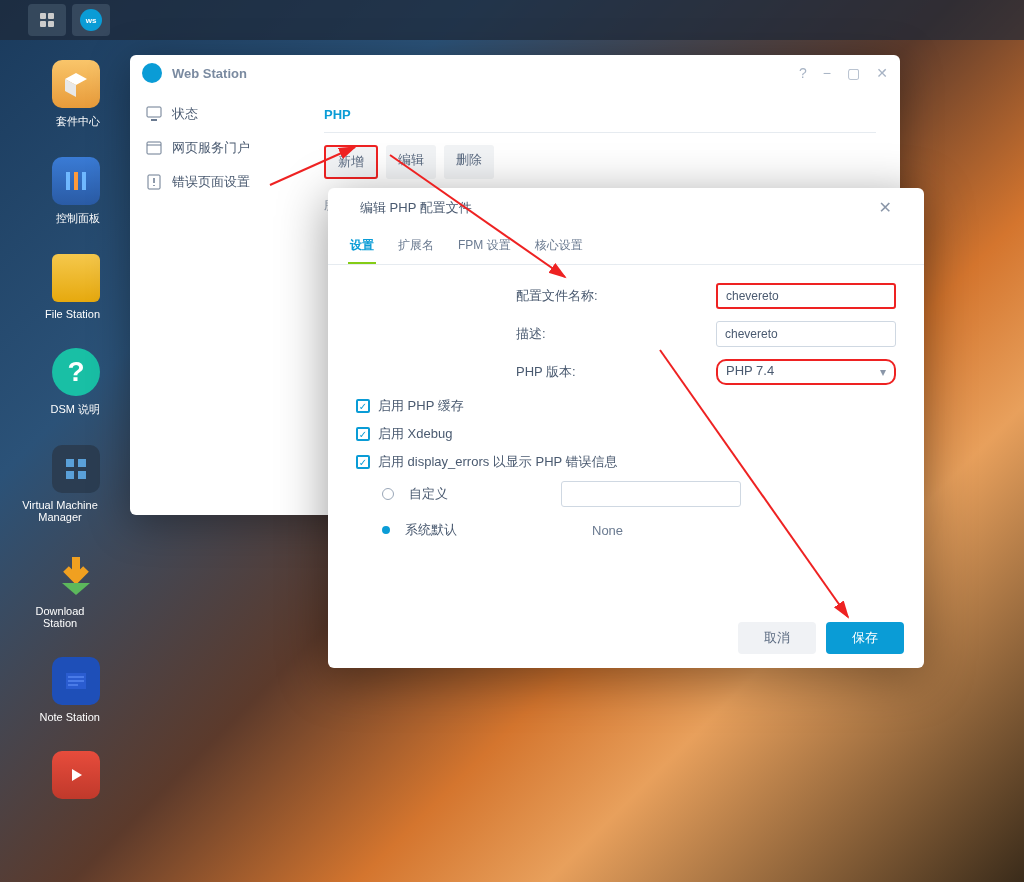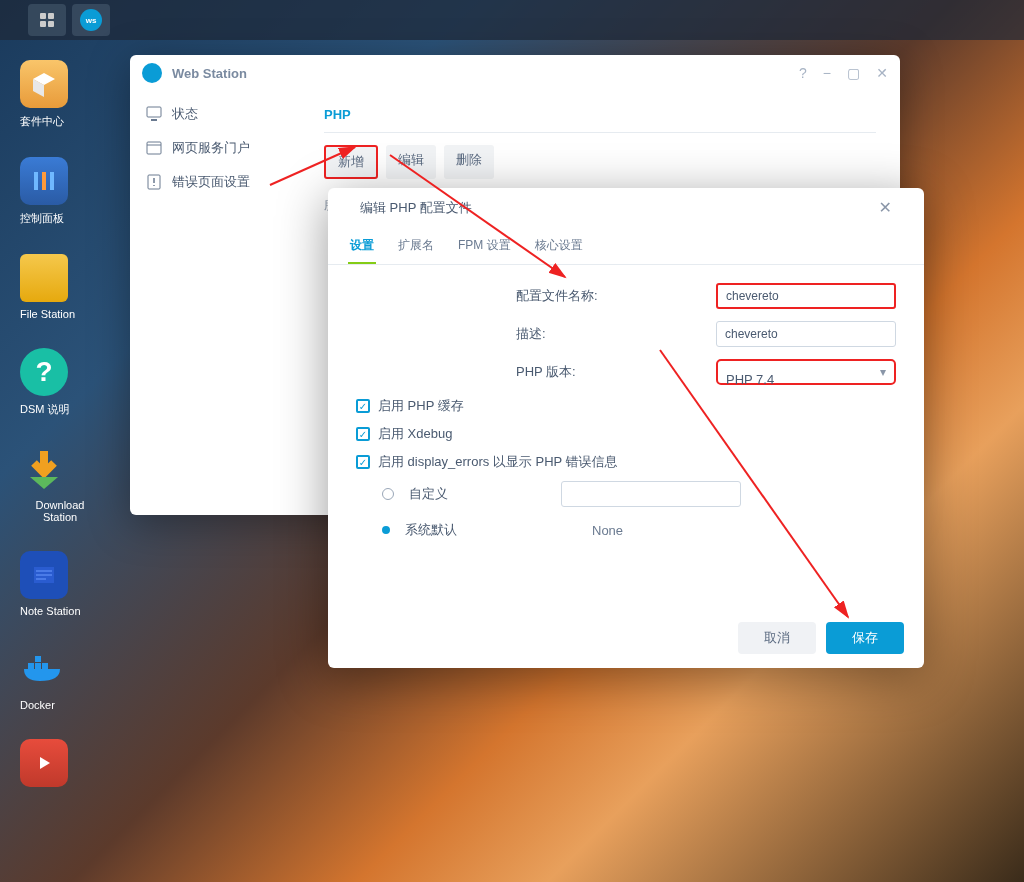--- a/index.html
+++ b/index.html
@@ -12,21 +12,21 @@
   background: rgba(30,40,55,0.7); display: flex; align-items: center; padding: 0 28px;
 }
 .taskbar-btn {
   width: 38px; height: 32px; background: rgba(100,120,140,0.35); border-radius: 4px;
   display: flex; align-items: center; justify-content: center; margin-right: 6px;
 }
 .taskbar-grid { display: grid; grid-template-columns: 1fr 1fr; gap: 2px; width: 14px; height: 14px; }
 .taskbar-grid span { background: #ccc; border-radius: 1px; }
 .taskbar-ws { width: 22px; height: 22px; border-radius: 50%; background: #0a9cd6; display:flex; align-items:center; justify-content:center; color:#fff; font-size:8px; font-weight:bold; }
 .desktop-icons { position: absolute; top: 60px; left: 20px; width: 80px; }
-.desktop-icon { display: flex; flex-direction: column; align-items: flex-start; margin-bottom: 28px; color: #fff; font-size: 11px; text-align: center; }
+.desktop-icon { display: flex; flex-direction: column; align-items: flex-end; margin-bottom: 28px; color: #fff; font-size: 11px; text-align: center; }
 .di-box { width: 48px; height: 48px; border-radius: 10px; margin-bottom: 6px; display:flex; align-items:center; justify-content:center; }
 .di-orange { background: linear-gradient(#f9c56a,#e89b3a); }
 .di-blue  { background: linear-gradient(#3a7bd5,#2a5ba5); }
 .di-yellow{ background: linear-gradient(#f5c84c,#e6a90e); border-radius:6px; }
 .di-teal  { background: #19bfa5; border-radius: 50%; }
 .di-dark  { background: #2b3d52; }
 .di-navy  { background: #1e4fb8; }
 .di-docker{ background: transparent; }
 .di-red   { background: linear-gradient(#e74c3c,#c0392b); }
 .window {
@@ -57,21 +57,21 @@
 .dlg-header { display: flex; align-items: center; padding: 10px 32px; font-size: 13px; color: #4a5a70; }
 .dlg-close { margin-left: auto; color: #8a96a8; font-size: 16px; cursor: pointer; }
 .dlg-tabs { display: flex; gap: 20px; padding: 0 20px; border-bottom: 1px solid #e6ebf0; font-size: 12px; color: #6a7a90; }
 .dlg-tab { padding: 10px 2px 8px; }
 .dlg-tab.active { color: #0a9cd6; border-bottom: 2px solid #84cc16; font-weight: 600; }
 .dlg-body { padding: 18px 28px; font-size: 13px; color: #4a5a70; }
 .form-row { display: flex; align-items: center; margin-bottom: 12px; justify-content: flex-end; }
 .form-row label { width: 200px; }
 .text-input { width: 180px; height: 26px; border: 1px solid #cfd8e2; border-radius: 3px; padding: 2px 8px; font-size: 12px; color: #4a5a70; }
 .text-input.hi { border: 2px solid #e22; }
-.select { width: 180px; height: 26px; border: 1px solid #cfd8e2; border-radius: 5px; padding: 11px 8px; position: relative; }
+.select { width: 180px; height: 26px; border: 1px solid #cfd8e2; border-radius: 10px; padding: 2px 8px; position: relative; }
 .select.hi { border: 2px solid #e22; }
 .select::after { content: "▾"; position: absolute; right: 8px; top: 4px; color: #8a96a8; font-size: 12px; }
 .check-row { display: flex; align-items: center; gap: 8px; margin-bottom: 10px; }
 .check { width: 14px; height: 14px; border: 2px solid #0a9cd6; border-radius: 2px; display:flex; align-items:center; justify-content:center; color:#0a9cd6; font-size:10px; }
 .sub-group { margin-left: 26px; margin-top: 6px; }
 .sub-group label { display: block; margin-bottom: 14px; }
 .radio-row { display: flex; align-items: center; gap: 15px; margin-bottom: 14px; }
 .radio { width: 12px; height: 12px; border: 1px solid #9aa7b8; border-radius: 50%; }
 .radio.checked { border: 4px solid #0a9cd6; width: 6px; height: 6px; }
 .none-val { margin-left: 120px; color: #6a7a90; }
@@ -120,48 +120,47 @@
     </div>
   <div class="desktop-icon">
       <div class="di-box di-yellow"></div>
       <span>File Station</span>
     </div>
   <div class="desktop-icon">
       <div class="di-box di-teal" style="color:#fff;font-size:28px;font-weight:bold;">?</div>
       <span>DSM 说明</span>
     </div>
   <div class="desktop-icon">
+      <div class="di-box di-dark">
+        <svg width="28" height="28">
+          <rect x="4" y="4" width="8" height="8" fill="#5aa0d8"></rect>
+          <rect x="16" y="4" width="8" height="8" fill="#5aa0d8"></rect>
+          <rect x="4" y="16" width="8" height="8" fill="#5aa0d8"></rect>
+          <rect x="16" y="16" width="8" height="8" fill="#5aa0d8"></rect>
+        </svg>
+      </div>
+      <span>Virtual Machine Manager</span>
+    </div>
+  <div class="desktop-icon">
       <div class="di-box" style="background:transparent;">
         <svg width="44" height="44">
           <path d="M22 4 L22 24 M12 16 L22 26 L32 16" stroke="#f0a020" stroke-width="8" fill="none"></path>
           <path d="M8 30 L22 42 L36 30" fill="#5cb85c"></path>
         </svg>
       </div>
       <span>Download Station</span>
     </div>
   <div class="desktop-icon">
       <div class="di-box di-navy">
         <svg width="24" height="24">
           <rect x="2" y="4" width="20" height="16" fill="#2a5cd0"></rect>
           <path d="M4 8 L20 8 M4 12 L20 12 M4 16 L14 16" stroke="#6a9aff" stroke-width="1"></path>
         </svg>
       </div>
       <span>Note Station</span>
-    </div>
-  <div class="desktop-icon">
-      <div class="di-box di-docker">
-        <svg width="48" height="40">
-          <rect x="8" y="14" width="6" height="6" fill="#2396ed"></rect>
-          <rect x="15" y="14" width="6" height="6" fill="#2396ed"></rect>
-          <rect x="22" y="14" width="6" height="6" fill="#2396ed"></rect>
-          <rect x="15" y="7" width="6" height="6" fill="#2396ed"></rect>
-          <path d="M4 20 Q4 32 20 32 Q40 32 40 20 Z" fill="#2396ed"></path>
-        </svg>
-      </div>
-      <span>Docker</span>
     </div>
   <div class="desktop-icon">
       <div class="di-box di-red">
         <svg width="20" height="20">
           <path d="M6 4 L16 10 L6 16 Z" fill="#fff"></path>
         </svg>
       </div>
     </div>
 </div>
 

